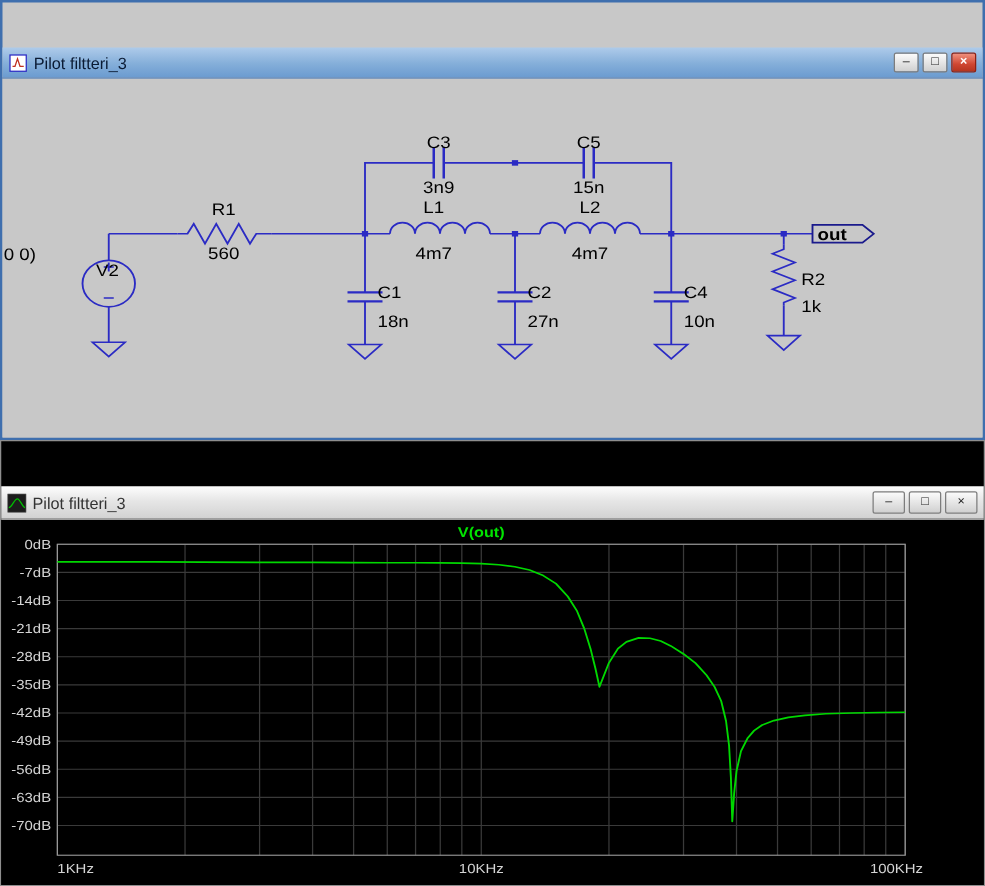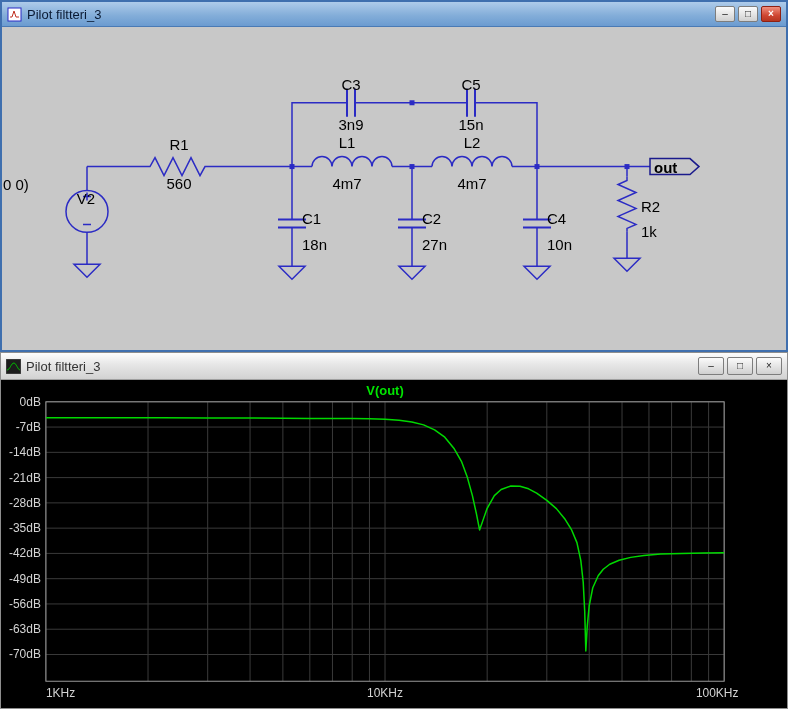--- a/index.html
+++ b/index.html
@@ -3,21 +3,21 @@
 <meta charset="utf-8">
 <style>
   html,body{margin:0;padding:0;}
   body{
     width:788px;height:709px;position:relative;overflow:hidden;
     background:#dcdcdc;font-family:"Liberation Sans",sans-serif;
   }
   .window{position:absolute;left:0;width:788px;display:flex;flex-direction:column;box-sizing:border-box;}
   #schematic-window{top:0;height:352px;border:2px solid #3f6fae;background:#c8c8c8;}
   #waveform-window{top:352px;height:357px;border:1px solid #8e8e8e;background:#000;}
-  .titlebar{display:flex;align-items:center;gap:5px;padding:0 5px;flex:0 0 auto;user-select:none;}
+  .titlebar{display:flex;align-items:center;gap:5px;padding:0 5px;flex:0 0 auto;user-select:none;margin-top:36px;}
   #schematic-window .titlebar{height:24px;background:linear-gradient(180deg,#aecbea 0%,#84aed9 55%,#6b9bd0 100%);border-bottom:1px solid #4a7ab5;}
   #waveform-window .titlebar{height:26px;background:linear-gradient(180deg,#fdfdfd,#e6e6e6 45%,#d2d2d2);border-bottom:1px solid #9f9f9f;}
   .title{flex:1;font-size:13px;color:#0a1a33;white-space:nowrap;overflow:hidden;}
   #waveform-window .title{color:#333;}
   .winbtns{display:flex;gap:3px;align-items:center;}
   .wbtn{
     width:20px;height:16px;display:flex;align-items:center;justify-content:center;
     font-size:10px;line-height:1;border:1px solid #7d7d7d;border-radius:2px;
     background:linear-gradient(#fbfbfb,#d0d0d0);color:#222;padding:0;
     font-family:"Liberation Sans",sans-serif;

